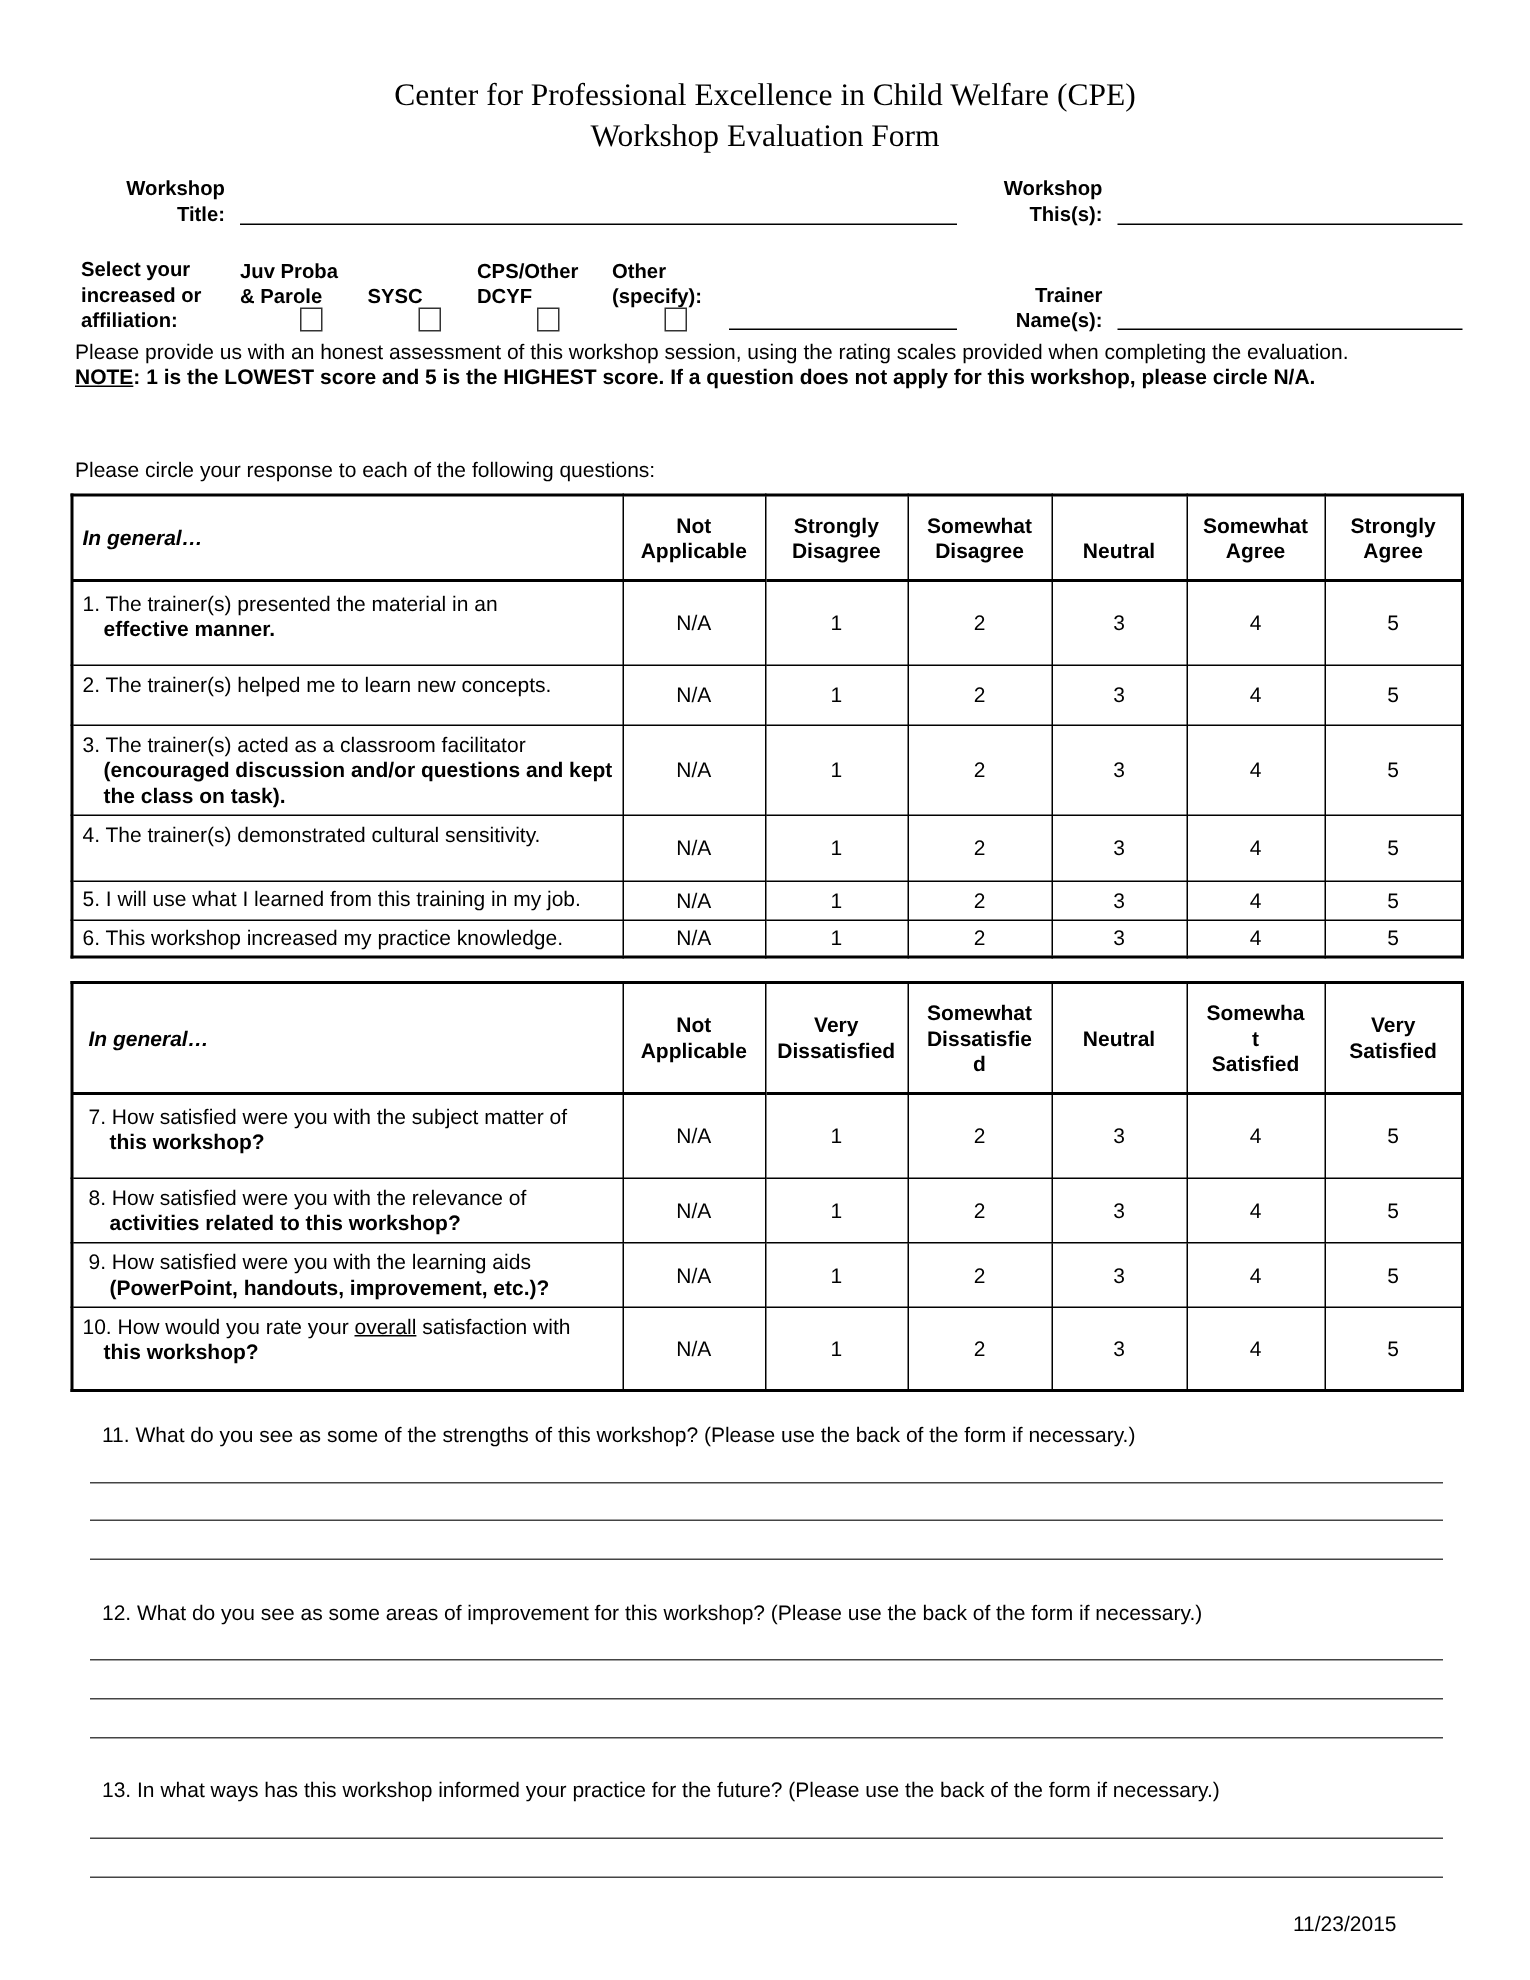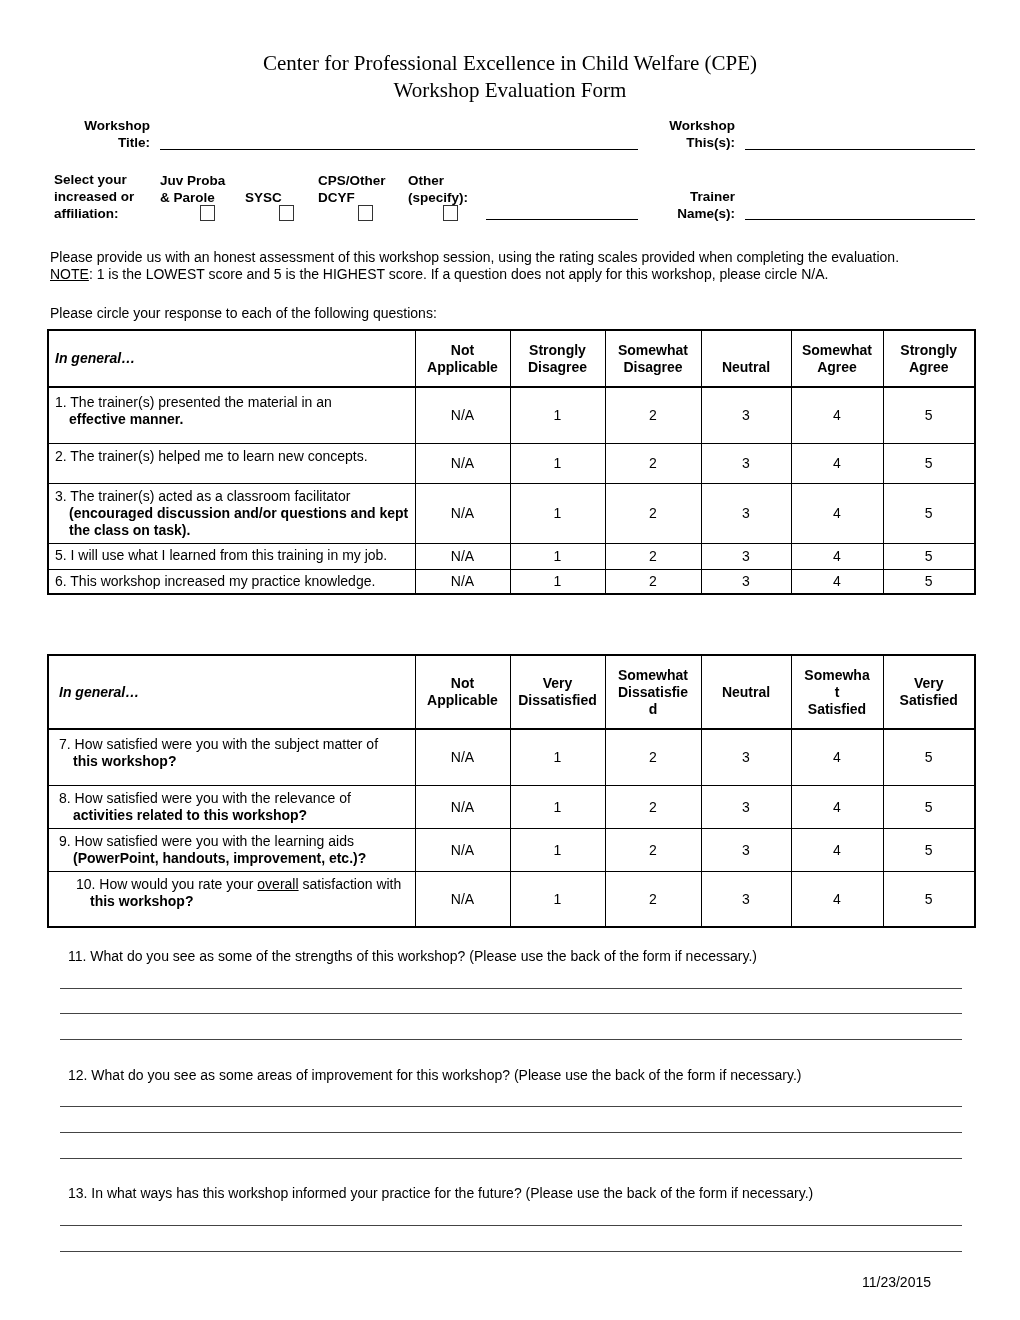--- a/index.html
+++ b/index.html
@@ -7,21 +7,21 @@
   body { width: 1020px; height: 1320px; position: relative; color: #000; font-family: "Liberation Sans", sans-serif; overflow: hidden; }
   .title { position: absolute; left: 0; width: 1020px; text-align: center; font-family: "Liberation Serif", serif; font-size: 21px; line-height: 27px; }
   .t1 { top: 50px; }
   .t2 { top: 77px; }
   .lbl { position: absolute; font-weight: bold; font-size: 13.5px; line-height: 17px; }
   .right { text-align: right; }
   .center { text-align: left; }
   .uline { position: absolute; border-bottom: 1.5px solid #000; height: 1px; }
   .chk { position: absolute; width: 15px; height: 16px; border: 1px solid #333; background: #fff; }
   .para { position: absolute; left: 50px; width: 930px; font-size: 14px; line-height: 17px; }
-  .para b { font-weight: normal; margin-top: 30px; }
+  .para b { font-weight: bold; margin-top: 30px; }
   .para u { text-decoration: underline; }
   table.grid { position: absolute; left: 47px; width: 927px; border-collapse: collapse; table-layout: fixed; font-size: 14px; }
   table.grid td, table.grid th { border: 1px solid #000; padding: 0; vertical-align: middle; }
   table.grid { border: 2px solid #000; }
   table.grid th { font-weight: bold; text-align: center; font-size: 14px; line-height: 17px; }
   table.grid th.first { text-align: left; font-style: italic; padding-left: 6px; }
   table.grid td.q { text-align: left; padding: 4px 6px; line-height: 17px; vertical-align: top; }
   table.grid td.q .ind { padding-left: 14px; display: block; font-weight: bold; }
   table.grid td.v { text-align: center; }
   table.grid tr.hdr th { border-bottom: 2px solid #000; }
@@ -77,21 +77,21 @@
 </div>
 <div class="chk" style="left:443px; top:205px;"></div>
 <div class="uline" style="left:486px; top:219px; width:152px;"></div>
 
 <div class="lbl right" style="left:640px; top:188px; width:95px;">
   <div>Trainer</div>
   <div>Name(s):</div>
 </div>
 <div class="uline" style="left:745px; top:219px; width:230px;"></div>
 
-<div class="para" style="top:249px;">
+<div class="para" style="top:226px;">
   <div>Please provide us with an honest assessment of this workshop session, using the rating scales provided when completing the evaluation.</div>
   <div><b><u>NOTE</u><span>: 1 is the LOWEST score and 5 is the HIGHEST score.  If a question does not apply for this workshop, please circle N/A.</span></b></div>
 </div>
 <div class="para" style="top:305px;">Please circle your response to each of the following questions:</div>
 
 <table class="grid" style="top:329px;">
   <colgroup>
     <col style="width:367px">
       <col style="width:95px">
       <col style="width:95px">
@@ -147,20 +147,29 @@
   </tr>
   <tr style="height:60px;">
     <td class="q"><span>3. The trainer(s) acted as a classroom facilitator</span><span class="ind">(encouraged discussion and/or questions and kept</span><span class="ind">the class on task).</span></td>
     <td class="v">N/A</td>
     <td class="v">1</td>
     <td class="v">2</td>
     <td class="v">3</td>
     <td class="v">4</td>
     <td class="v">5</td>
   </tr>
+  <tr style="height:44px;">
+    <td class="q"><span>4. The trainer(s) demonstrated cultural sensitivity.</span></td>
+    <td class="v">N/A</td>
+    <td class="v">1</td>
+    <td class="v">2</td>
+    <td class="v">3</td>
+    <td class="v">4</td>
+    <td class="v">5</td>
+  </tr>
   <tr style="height:26px;">
     <td class="q" style="padding-top:3px;padding-bottom:2px;"><span>5. I will use what I learned from this training in my job.</span></td>
     <td class="v">N/A</td>
     <td class="v">1</td>
     <td class="v">2</td>
     <td class="v">3</td>
     <td class="v">4</td>
     <td class="v">5</td>
   </tr>
   <tr style="height:25px;">
@@ -235,21 +244,21 @@
   <tr style="height:43px;">
     <td class="q" style="padding-left:10px;"><span>9. How satisfied were you with the learning aids</span><span class="ind">(PowerPoint, handouts, improvement, etc.)?</span></td>
     <td class="v">N/A</td>
     <td class="v">1</td>
     <td class="v">2</td>
     <td class="v">3</td>
     <td class="v">4</td>
     <td class="v">5</td>
   </tr>
   <tr style="height:56px;">
-    <td class="q" style="padding-left:27px;"><span>10. How would you rate your </span><u>overall</u><span> satisfaction with</span><span class="ind">this workshop?</span></td>
+    <td class="q" style="padding-left:6px;"><span>10. How would you rate your </span><u>overall</u><span> satisfaction with</span><span class="ind">this workshop?</span></td>
     <td class="v">N/A</td>
     <td class="v">1</td>
     <td class="v">2</td>
     <td class="v">3</td>
     <td class="v">4</td>
     <td class="v">5</td>
   </tr>
 </tbody>
   </table>
 

